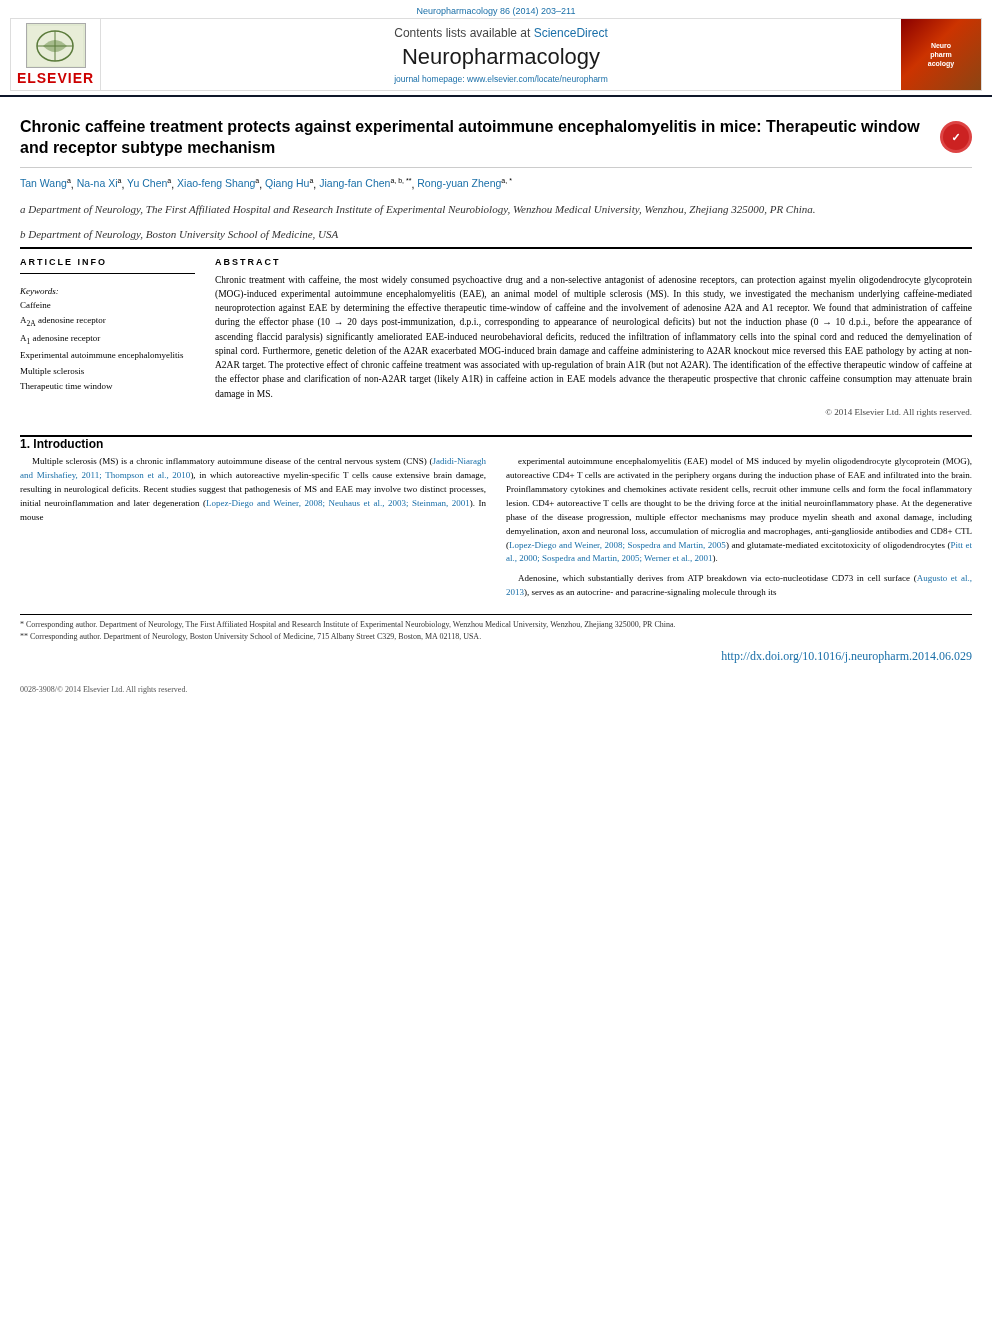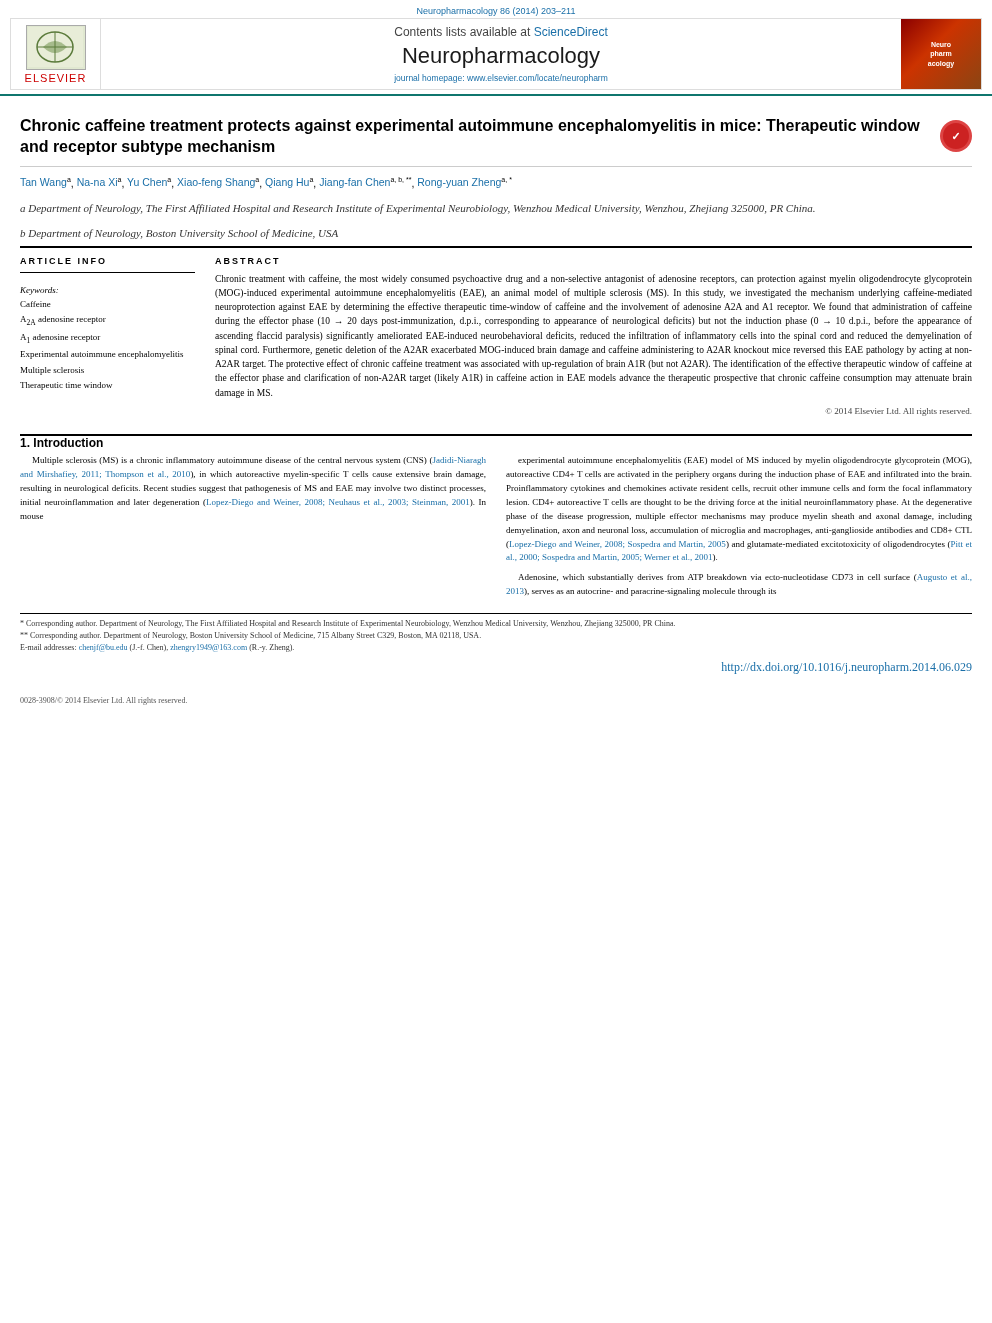--- a/index.html
+++ b/index.html
@@ -7,21 +7,21 @@
       font-family: 'Times New Roman', Times, serif;
       background: #fff;
       width: 992px;
       min-height: 1323px;
       font-size: 10px;
       color: #000;
     }
 
     
     .journal-header {
-      border-bottom: 2px solid #0f766e;
+      border-bottom: 2px solid #0f172a;
       padding: 6px 0 4px 0;
       text-align: center;
       position: relative;
     }
     .journal-ref-line {
       color: #1a6fa8;
       font-size: 9px;
       text-align: center;
       margin-bottom: 2px;
       font-family: Arial, sans-serif;
@@ -48,23 +48,23 @@
       background: #e0e8d0;
       border: 1px solid #aaa;
       display: flex;
       align-items: center;
       justify-content: center;
       font-size: 7px;
       color: #555;
       margin-bottom: 2px;
     }
     .elsevier-text {
-      font-size: 11px;
+      font-size: 14px;
       color: #c00;
-      font-weight: normal;
+      font-weight: bold;
       font-family: Arial, sans-serif;
       letter-spacing: 1px;
     }
     .header-center {
       flex: 1;
       display: flex;
       flex-direction: column;
       align-items: center;
       justify-content: center;
       padding: 6px 0;
@@ -394,20 +394,17 @@
         <p>
           Adenosine, which substantially derives from ATP breakdown via ecto-nucleotidase CD73 in cell surface (<span class="link-text">Augusto et al., 2013</span>), serves as an autocrine- and paracrine-signaling molecule through its
         </p>
       </div>
     </div>
   </div>
 
   <div class="footnotes">
     <div>* Corresponding author. Department of Neurology, The First Affiliated Hospital and Research Institute of Experimental Neurobiology, Wenzhou Medical University, Wenzhou, Zhejiang 325000, PR China.</div>
     <div>** Corresponding author. Department of Neurology, Boston University School of Medicine, 715 Albany Street C329, Boston, MA 02118, USA.</div>
-    <div>
-      E-mail addresses: <span class="link-text">chenjf@bu.edu</span> (J.-f. Chen), <span class="link-text">zhengry1949@163.com</span> (R.-y. Zheng).
-    </div>
     <div class="doi-line">http://dx.doi.org/10.1016/j.neuropharm.2014.06.029</div>
     <div class="issn-line">0028-3908/© 2014 Elsevier Ltd. All rights reserved.</div>
   </div>
 
 </div>
 
 </body></html>

